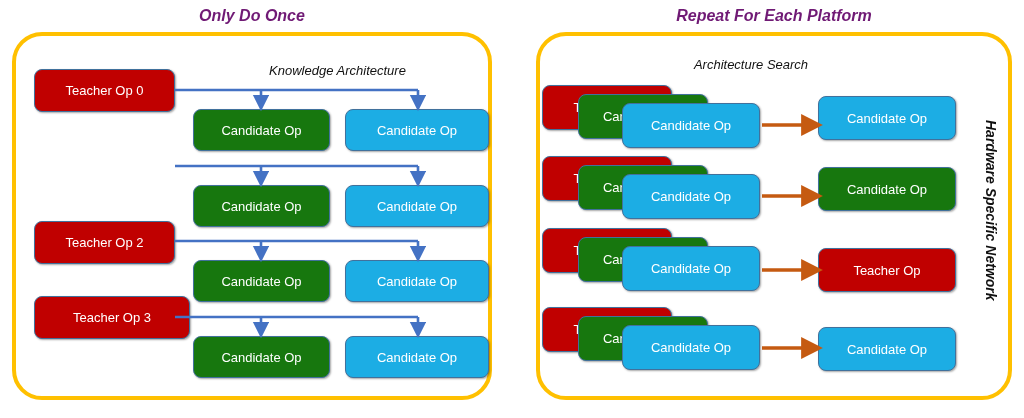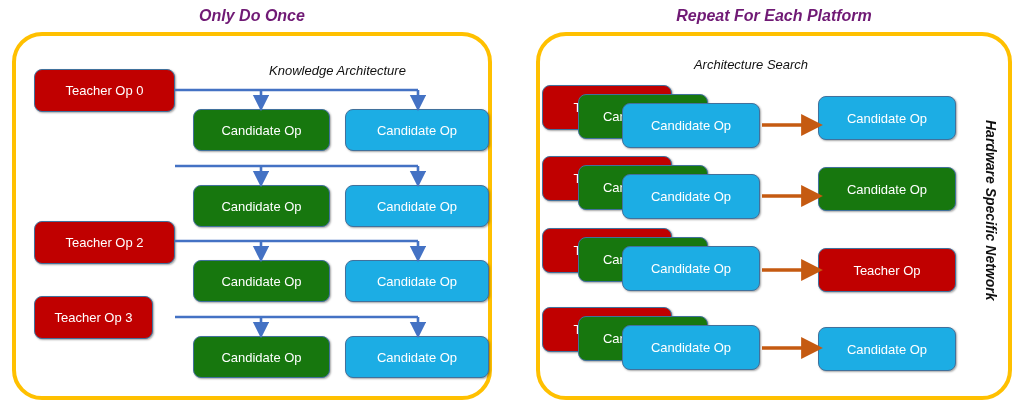--- a/index.html
+++ b/index.html
@@ -96,21 +96,21 @@
 <div id="canvas">
 
   <div class="panel" style="left:12px; top:32px; width:480px; height:368px;"></div>
 
   <div class="panel-title" style="left:12px; top:7px; width:480px;">Only Do Once</div>
 
   <div class="inner-caption" style="left:185px; top:63px; width:305px;">Knowledge Architecture</div>
 
   <div class="op teacher" style="left:34px; top:69px; width:141px; height:43px;">Teacher Op 0</div>
   <div class="op teacher" style="left:34px; top:221px; width:141px; height:43px;">Teacher Op 2</div>
-  <div class="op teacher" style="left:34px; top:296px; width:119px; height:43px;">Teacher Op 3</div>
+  <div class="op teacher" style="left:34px; top:296px; width:156px; height:43px;">Teacher Op 3</div>
 
   <div class="op candidate-green" style="left:193px; top:109px; width:137px; height:42px;">Candidate Op</div>
   <div class="op candidate-green" style="left:193px; top:185px; width:137px; height:42px;">Candidate Op</div>
   <div class="op candidate-green" style="left:193px; top:260px; width:137px; height:42px;">Candidate Op</div>
   <div class="op candidate-green" style="left:193px; top:336px; width:137px; height:42px;">Candidate Op</div>
 
   <div class="op candidate-blue" style="left:345px; top:109px; width:144px; height:42px;">Candidate Op</div>
   <div class="op candidate-blue" style="left:345px; top:185px; width:144px; height:42px;">Candidate Op</div>
   <div class="op candidate-blue" style="left:345px; top:260px; width:144px; height:42px;">Candidate Op</div>
   <div class="op candidate-blue" style="left:345px; top:336px; width:144px; height:42px;">Candidate Op</div>

